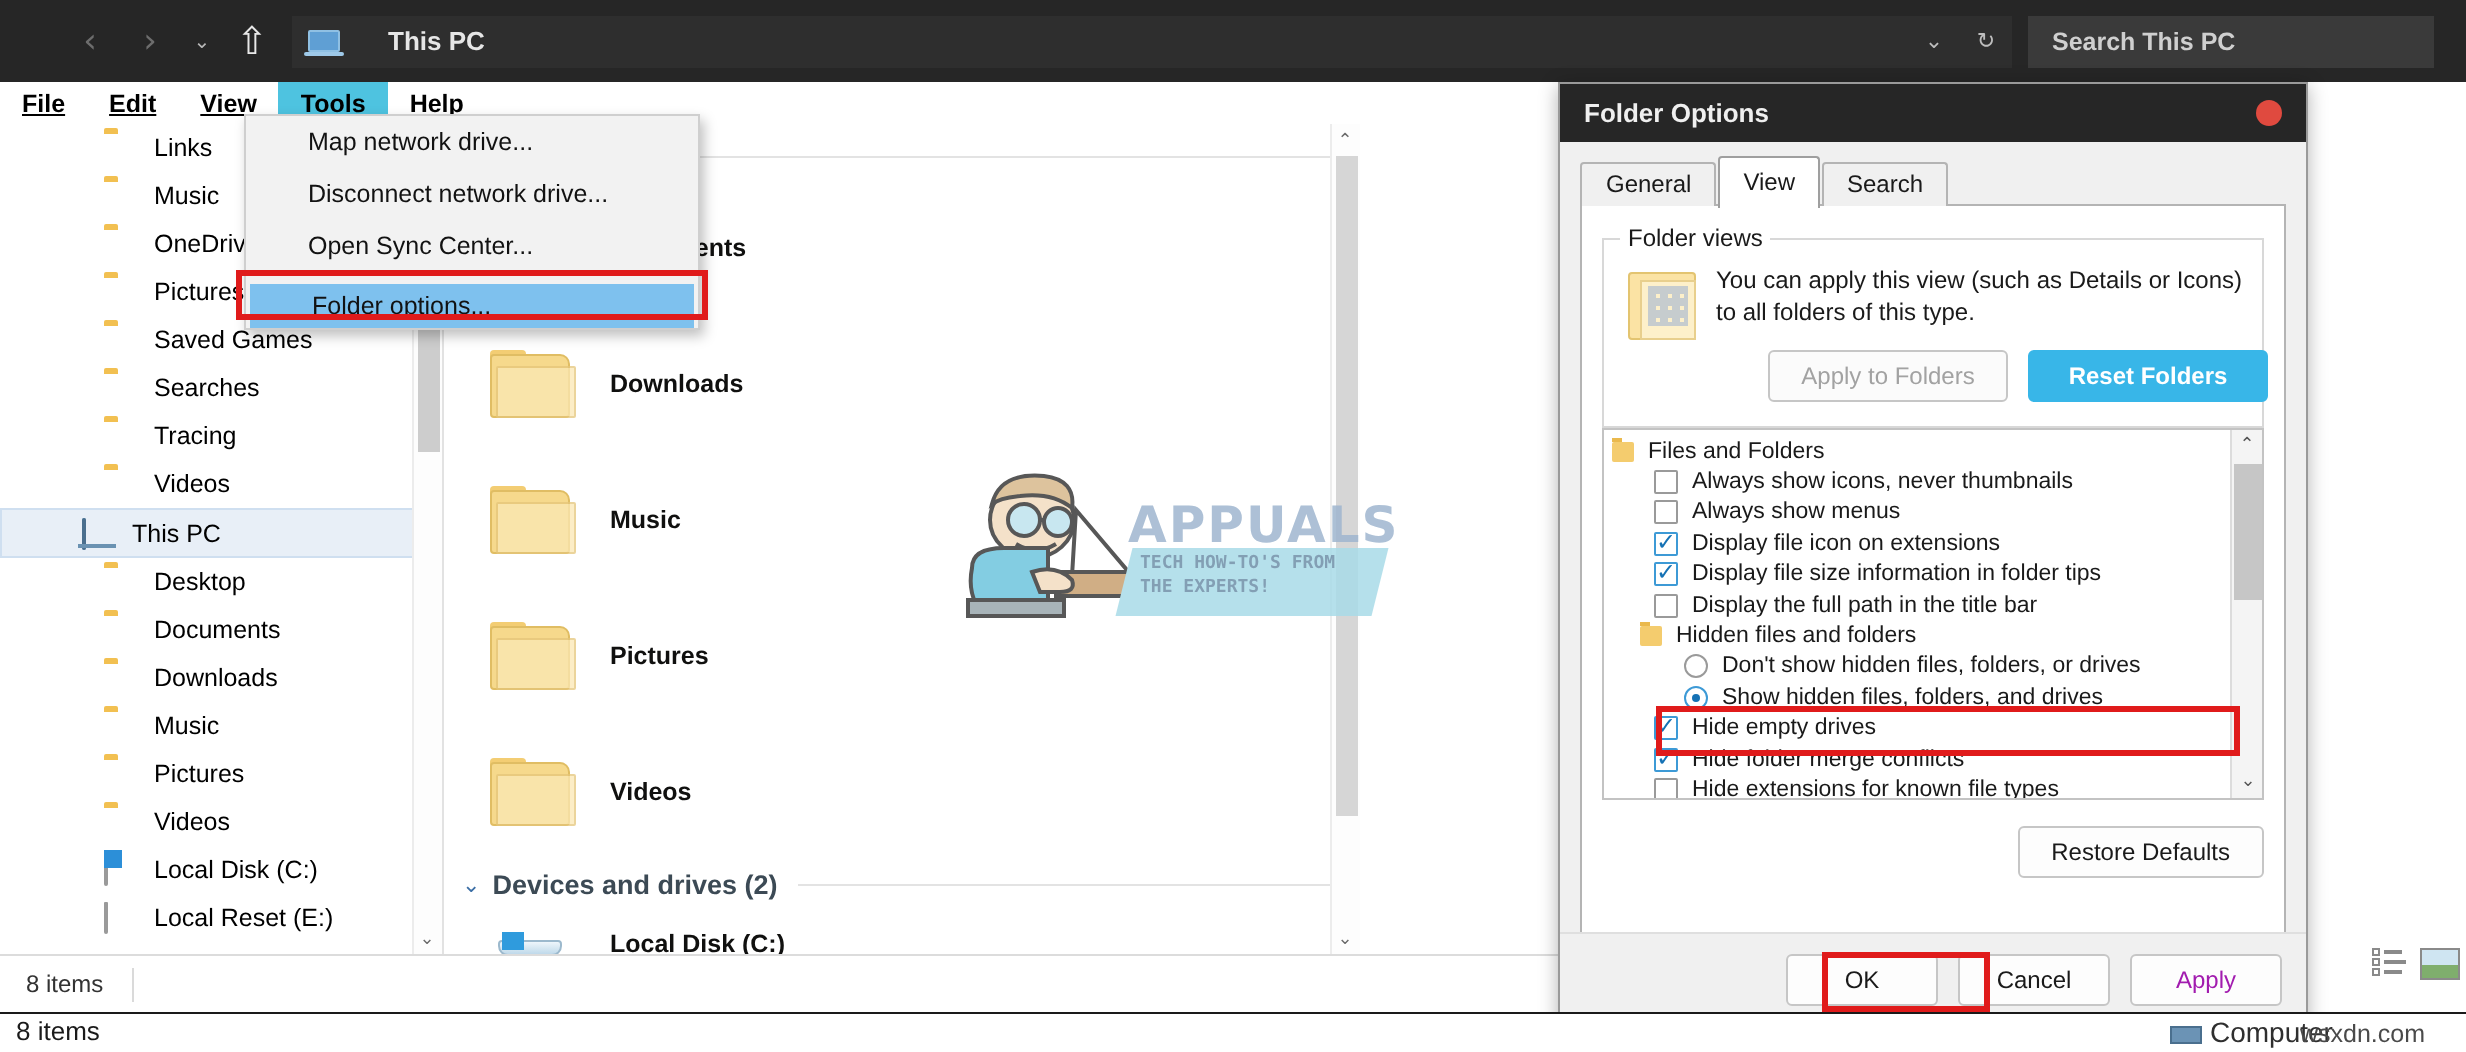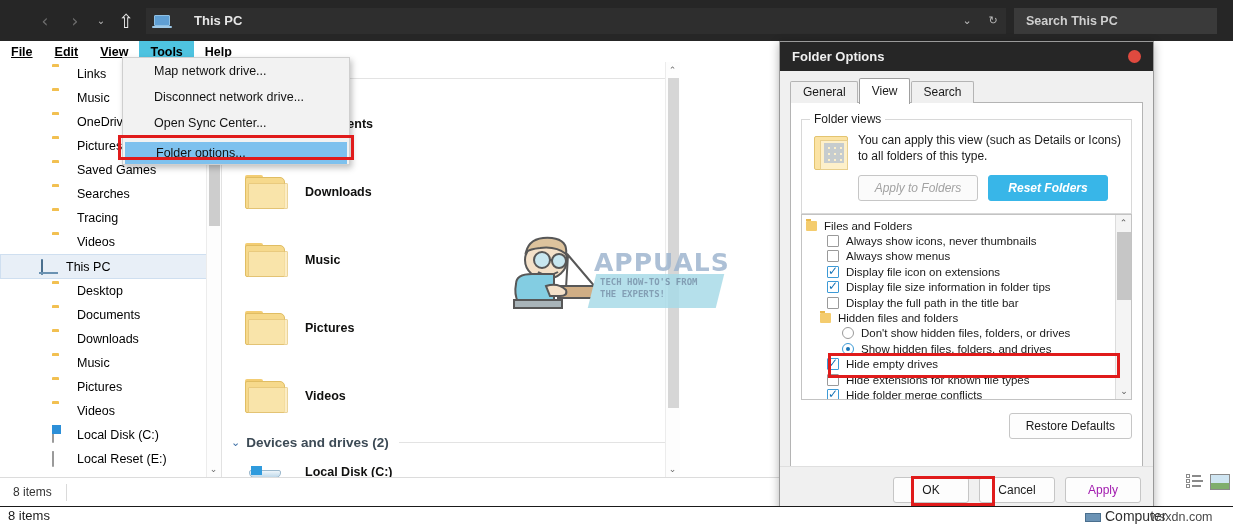--- a/index.html
+++ b/index.html
@@ -156,21 +156,21 @@
   .statusbar {
     position: absolute; left: 0; top: 477px; width: 780px; height: 29px;
     border-top: 1px solid #dcdcdc; display: flex; align-items: center;
     background: #ffffff;
   }
   .statusbar .cnt { font-size: 12px; color: #333; padding-left: 13px; }
   .statusbar .sep { width: 1px; height: 17px; background: #dadada; margin-left: 14px; }
 
   
   .watermark {
-    position: absolute; left: 508px; top: 230px; width: 210px; height: 100px;
+    position: absolute; left: 478px; top: 230px; width: 210px; height: 100px;
     opacity: .85; pointer-events: none; text-decoration: underline;
   }
   .wm-txt1 {
     position: absolute; left: 86px; top: 18px; font-size: 25px; font-weight: bold;
     color: #9fb6cf; letter-spacing: 1px; font-family:"DejaVu Sans", sans-serif;
   }
   .wm-band {
     position: absolute; left: 84px; top: 44px; width: 128px; height: 34px;
     background: #a9dbe8; transform: skewX(-14deg);
   }
@@ -221,21 +221,21 @@
   .fv-row { display: flex; }
   .fv-icon { width: 46px; flex: 0 0 46px; position: relative; margin-top: 4px; }
   .fv-icon .f1 { position:absolute; left:2px; top:2px; width:34px; height:34px; background:#fbe3a4; border:1px solid #e3c470; border-radius:2px;}
   .fv-icon .f2 { position:absolute; left:8px; top:6px; width:28px; height:30px; background:#fdf0ca; border:1px solid #e8cf8d;}
   .fv-icon .grid { position:absolute; left:12px; top:9px; width:20px; height:20px;
     background:
       repeating-linear-gradient(to right, #b9c4cf 0 4px, transparent 4px 6px),
       repeating-linear-gradient(to bottom, #b9c4cf 0 4px, transparent 4px 6px);
     background-size: 6px 100%, 100% 6px; opacity:.8;}
   .fv-text { font-size: 12px; color: #1a1a1a; line-height: 16px; padding-top: 2px; }
-  .fv-btns { display: flex; margin-top: 11px; margin-left: 46px; font-style: italic; }
+  .fv-btns { display: flex; margin-top: 11px; margin-left: 72px; }
   .btn {
     height: 26px; min-width: 120px; border: 1px solid #c6c6c6; background: #fdfdfd;
     border-radius: 3px; font-size: 12px; color: #1a1a1a;
     display: flex; align-items: center; justify-content: center;
   }
   .btn.disabled { color: #a2a2a2; background: #fbfbfb; }
   .btn.primary { background: #38b6e8; border-color: #38b6e8; color: #ffffff; font-weight: bold; }
 
   .adv-label { font-size: 12px; color: #1a1a1a; margin-top: 15px; margin-bottom: 4px; }
   .listbox {
@@ -636,26 +636,26 @@
               </div>
               <div class="lrow ind" style="padding-left: 36px;">
                 <span class="rb on"></span>
                 <span>Show hidden files, folders, and drives</span>
               </div>
               <div class="lrow ind">
                 <span class="cb checked"></span>
                 <span>Hide empty drives</span>
               </div>
               <div class="lrow ind">
+                <span class="cb checked"></span>
+                <span>Hide folder merge conflicts</span>
+              </div>
+              <div class="lrow ind">
                 <span class="cb"></span>
                 <span>Hide extensions for known file types</span>
-              </div>
-              <div class="lrow ind">
-                <span class="cb checked"></span>
-                <span>Hide folder merge conflicts</span>
               </div>
             </div>
           <div class="lb-sb">
             <div class="ar">⌃</div>
             <div class="tk"></div>
             <div class="ar bot">⌄</div>
           </div>
         </div>
 
         <div class="restore-wrap">

